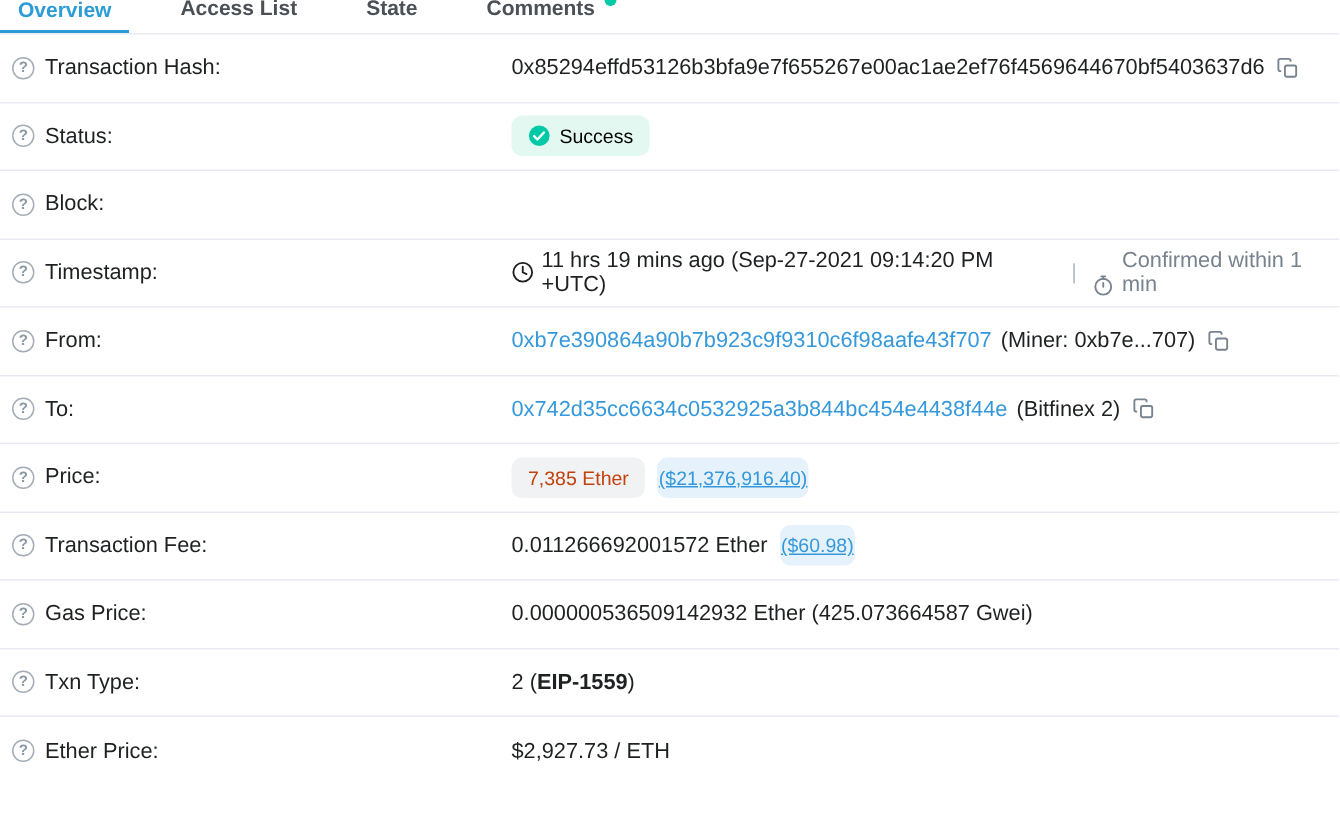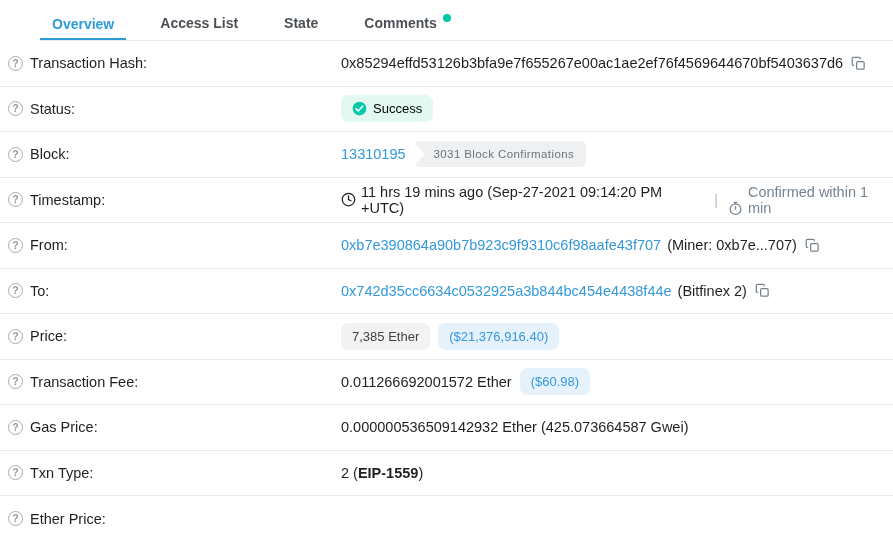--- a/index.html
+++ b/index.html
@@ -5,21 +5,21 @@
   * { margin:0; padding:0; box-sizing:border-box; }
   html,body { background:#ffffff; }
   body {
     width:893px; height:549px; overflow:hidden;
     font-family:"Liberation Sans","DejaVu Sans",sans-serif;
     color:#1e2022; font-size:14.5px;
   }
   .page { width:893px; }
 
   
-  .tabbar { display:flex; align-items:flex-end; border-bottom:1px solid #e7eaf3; height:41px;margin-left:40px; }
+  .tabbar { display:flex; align-items:flex-end; border-bottom:1px solid #e7eaf3; height:23px; }
   .tab {
     font-size:14px; font-weight:700; color:#4a5056; cursor:pointer;
     padding:6px 12px 9px 12px; position:relative; white-space:nowrap;
   }
   .tab.active { color:#2b9cd8; border-bottom:2.5px solid #2b9cd8; padding-bottom:6.5px; }
   .tab .dot {
     display:inline-block; width:8px; height:8px; border-radius:50%;
     background:#00c9a7; margin-left:6px; vertical-align:top; margin-top:-1px;
   }
   .tab + .tab { margin-left:22px; }
@@ -50,26 +50,26 @@
     background:#e3f8f1; color:#000000; font-size:13px; font-weight:400;
     padding:6px 11px; border-radius:7px;
   }
   .badge-confirm {
     display:inline-block; background:#eef0f2; color:#6c757d;
     font-size:11.5px; font-weight:500; letter-spacing:.4px;
     padding:7px 12px 7px 20px; border-radius:5px; margin-left:8px;
     clip-path:polygon(0 0, 100% 0, 100% 100%, 0 100%, 11px 50%);
   }
   .badge-gray {
-    display:inline-block; background:#f1f2f3; color:#404040;
+    display:inline-block; background:#f1f2f3; color:#c2410c;
     font-size:13px; padding:6px 11px; border-radius:7px;
   }
   .badge-blue {
     display:inline-block; background:#e6f2fb; color:#3498db;
-    font-size:13px; padding:6px 11px; border-radius:7px; margin-left:8px;
+    font-size:13px; padding:6px 1px; border-radius:7px; margin-left:8px;text-decoration:underline;
   }
 
   .muted-group { color:#77838f; display:inline-flex; align-items:flex-end; }
   .sep { color:#b7bfc9; margin:0 10px; }
   .note { margin-left:6px; }
   .ico { display:inline-flex; margin-right:5px; flex:none; }
   .ico svg { display:block; }
   b.bold { font-weight:700; }
 </style>
 </head>
@@ -115,24 +115,20 @@
         </span>
         <span>Success</span>
       </span>
     </div>
   </div>
 
   <div class="row">
     <div class="label-col">
       <span class="qicon">?</span>
       <span>Block:</span>
-    </div>
-    <div class="value-col">
-      <a class="link">13310195</a>
-      <span class="badge-confirm">3031 Block Confirmations</span>
     </div>
   </div>
 
   <div class="row">
     <div class="label-col">
       <span class="qicon">?</span>
       <span>Timestamp:</span>
     </div>
     <div class="value-col">
       <span class="ico">
@@ -230,15 +226,18 @@
     <div class="value-col">
       <span><span>2 (</span><b class="bold">EIP-1559</b><span>)</span></span>
     </div>
   </div>
 
   <div class="row">
     <div class="label-col">
       <span class="qicon">?</span>
       <span>Ether Price:</span>
     </div>
+    <div class="value-col">
+      <span>$2,927.73 / ETH</span>
+    </div>
   </div>
 
 </div>
 
 </body></html>

